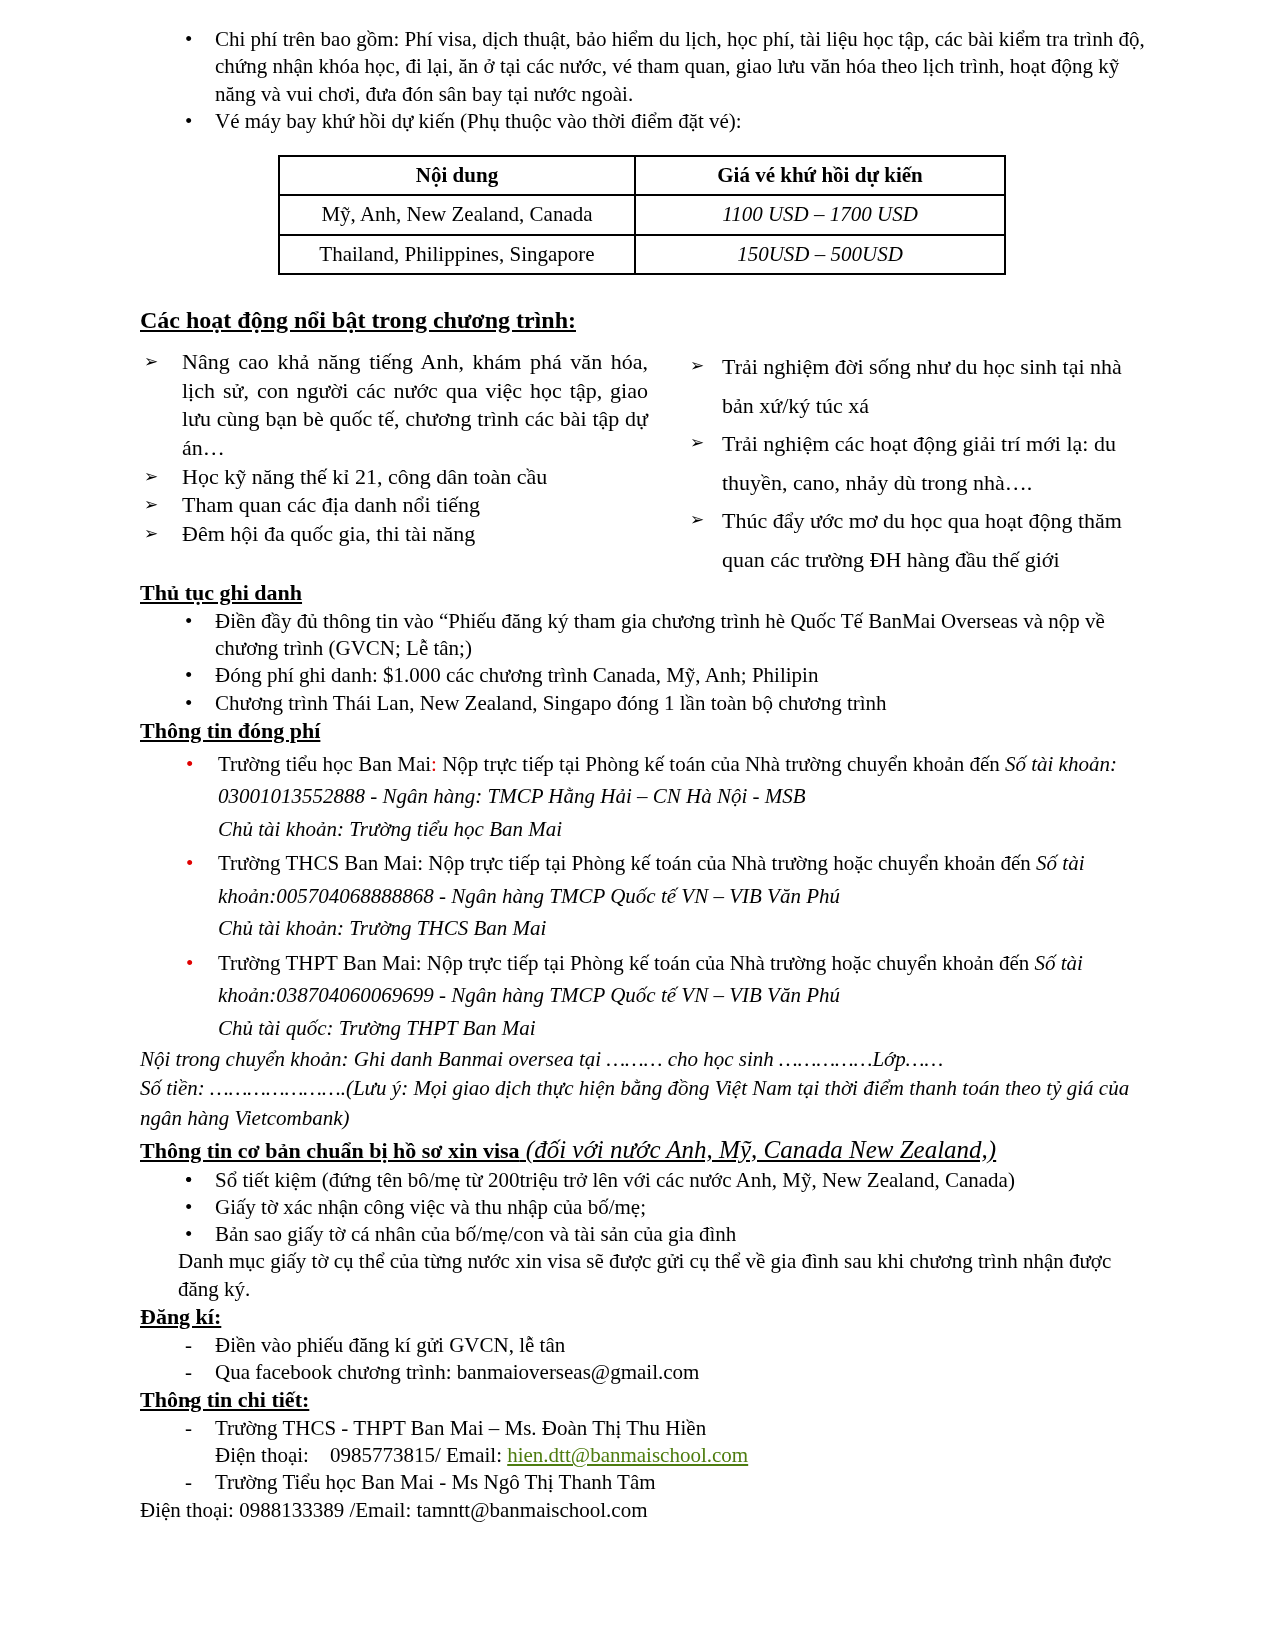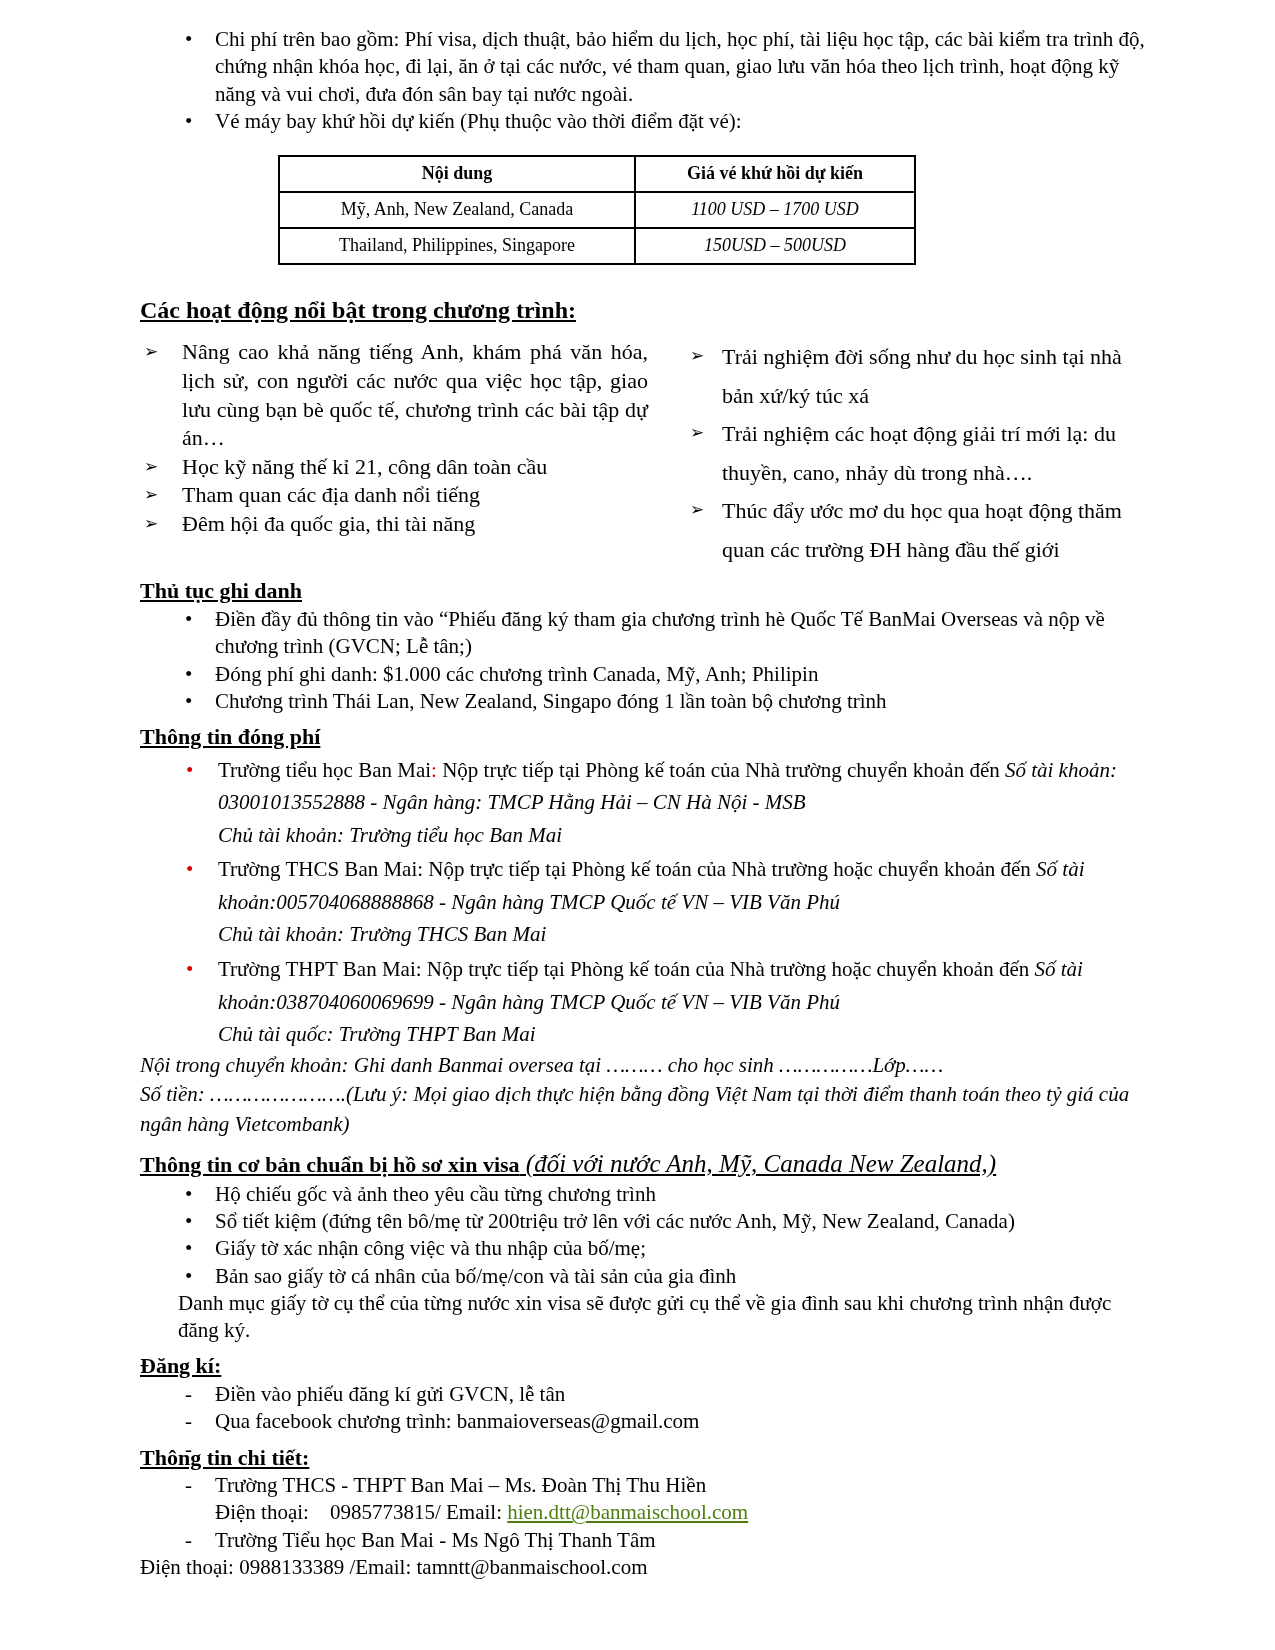--- a/index.html
+++ b/index.html
@@ -14,36 +14,36 @@
   .b{font-weight:normal;}
   .i{font-style:italic;}
   .red{color:#e00000;}
   .pre{white-space:pre-wrap;}
   .h{font-weight:bold;text-decoration:underline;font-size:22px;margin:0;}
   .h-suffix{font-weight:normal;text-decoration:none;font-style:italic;font-size:25px;}
   
   table.fare{border-collapse:collapse;margin:20px 0 0 138px;}
   table.fare td,table.fare th{
     border:2px solid #000;text-align:center;
-    font-size:18px;padding:5px 14px;height:36px;box-sizing:border-box;
+    font-size:21px;padding:5px 14px;height:36px;box-sizing:border-box;
   }
   table.fare th{font-weight:bold;width:356px;}
-  table.fare td.c2,table.fare th.c2{width:280px;}
+  table.fare td.c2,table.fare th.c2{width:370px;}
   table.fare td.price{font-style:italic;}
   
   .act-head{margin-top:30px;font-size:24px;}
   .cols{display:flex;align-items:flex-start;margin-top:12px;}
   .colL{flex:0 0 508px;}
   .colR{flex:1 1 auto;margin-left:42px;}
   .arrow-li{position:relative;padding-left:42px;font-size:22px;text-align:justify;}
   .colR .arrow-li{line-height:1.75;text-align:left;padding-left:32px;}
   .arrow-li .mk{position:absolute;left:0;top:0;font-size:17px;padding-top:3px;}
   .colL .arrow-li .mk{left:4px;}
   
-  .sec-h{margin-top:8px;text-decoration:underline;}
+  .sec-h{text-decoration:underline;}
   .pay-item{position:relative;padding-left:78px;line-height:1.55;margin-top:2px;}
   .pay-item .mk{position:absolute;left:46px;top:0;}
   .note{font-style:italic;line-height:1.42;}
   .visa-note{padding-left:38px;}
   .detail-line2{padding-left:75px;}
   a.mail{color:#4d7c0f;text-decoration:underline;}
 </style>
 </head>
 <body>
 
@@ -145,21 +145,20 @@
     <div class="i">Chủ tài quốc: Trường THPT Ban Mai</div>
   </div>
 </div>
 <div class="note">Nội trong chuyển khoản: Ghi danh Banmai oversea tại ……… cho học sinh ……………Lớp……</div>
 <div class="note">Số tiền: ………………….(Lưu ý: Mọi giao dịch thực hiện bằng đồng Việt Nam tại thời điểm thanh toán theo tỷ giá của ngân hàng Vietcombank)</div>
 
 <div class="h sec-h"><span>Thông tin cơ bản chuẩn bị hồ sơ xin visa</span><span class="h-suffix"> (đối với nước Anh, Mỹ, Canada New Zealand,)</span></div>
 <div>
   <div class="li">
     <span class="mk">•</span>
-    <span>Hộ chiếu gốc và ảnh theo yêu cầu từng chương trình</span>
   </div>
   <div class="li">
     <span class="mk">•</span>
     <span>Sổ tiết kiệm (đứng tên bô/mẹ từ 200triệu trở lên với các nước Anh, Mỹ, New Zealand, Canada)</span>
   </div>
   <div class="li">
     <span class="mk">•</span>
     <span>Giấy tờ xác nhận công việc và thu nhập của bố/mẹ;</span>
   </div>
   <div class="li">

